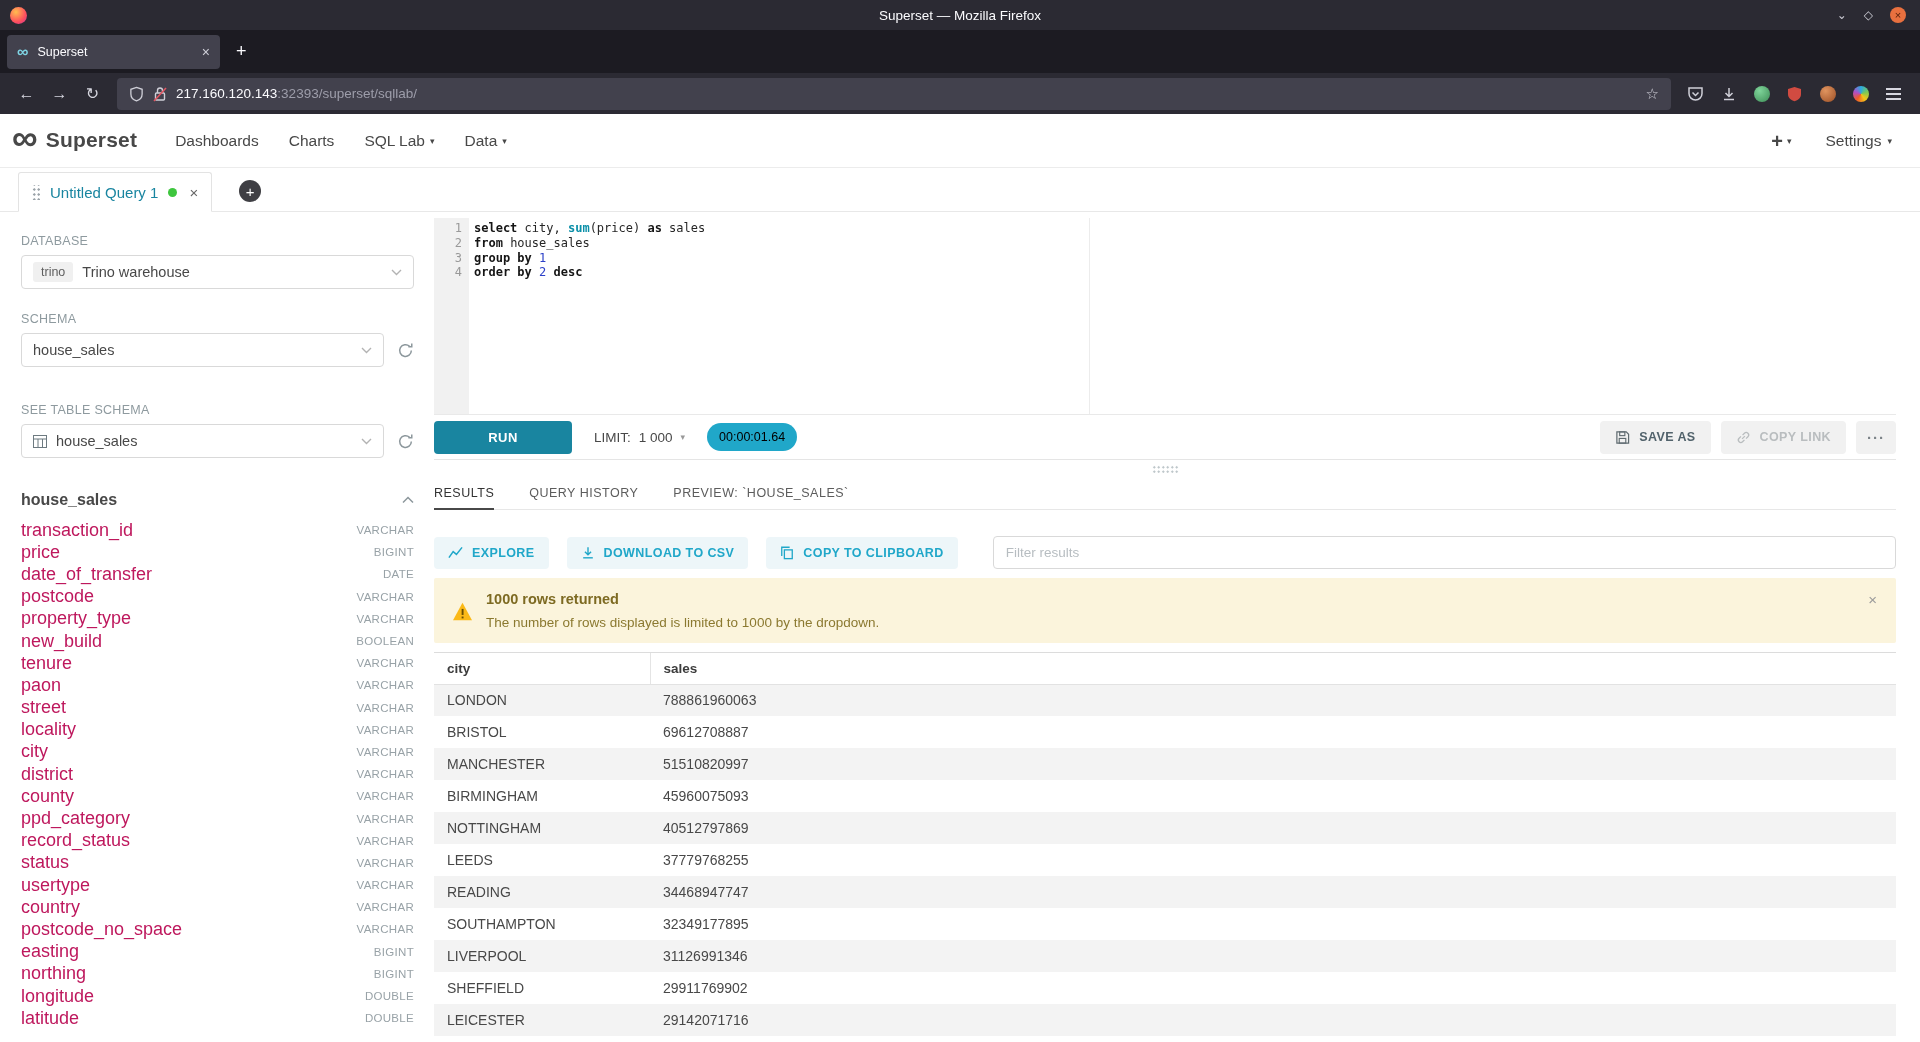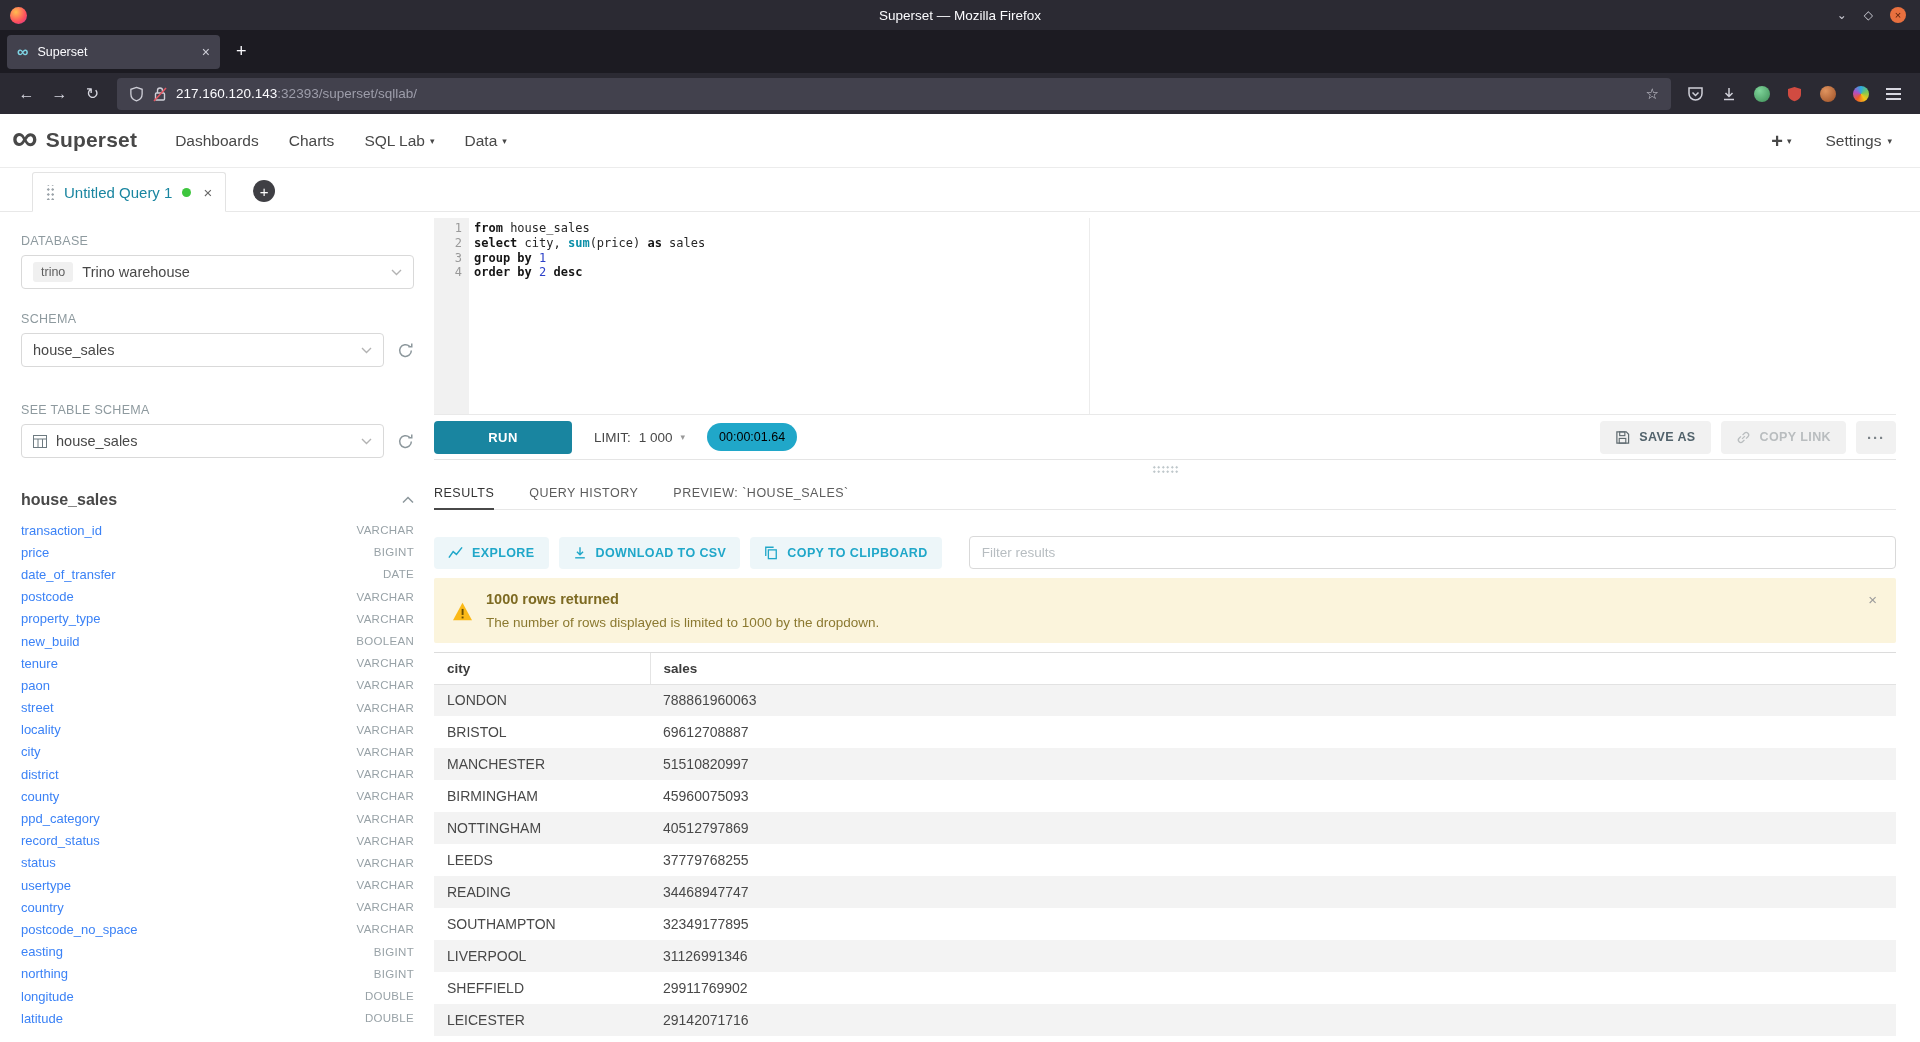--- a/index.html
+++ b/index.html
@@ -49,21 +49,21 @@
   .brand-name { font-size:21px; font-weight:700; color:#484848; letter-spacing:.2px; }
   .app-nav { display:flex; gap:30px; align-items:center; }
   .nav-item { display:flex; align-items:center; gap:5px; font-size:15.5px; color:#484848; height:54px; }
   .caret { font-size:9px; color:#484848; }
   .header-right { margin-left:auto; display:flex; align-items:center; gap:34px; padding-right:18px; }
   .plus-group { display:flex; align-items:center; gap:4px; color:#484848; }
   .plus-glyph { font-size:20px; font-weight:bold; line-height:1; }
   .settings { display:flex; align-items:center; gap:6px; font-size:15.5px; color:#484848; }
 
   
-  .querytab-row { height:44px; display:flex; align-items:flex-end; padding-left:32px; background:#fff;
+  .querytab-row { height:44px; display:flex; align-items:flex-end; padding-left:18px; background:#fff;
                   border-bottom:1px solid #e8e8e8; }
   .query-tab { height:40px; margin-bottom:-1px; background:#fff; border:1px solid #e3e3e3;
                border-bottom:1px solid #fff; border-radius:3px 3px 0 0; display:flex; align-items:center;
                gap:10px; padding:0 13px; }
   .tab-drag { width:8px; height:15px;
               background-image:radial-gradient(#9aa2a8 1.1px, transparent 1.3px);
               background-size:4.5px 5px; background-position:0 2px; }
   .query-tab-label { color:#1985a0; font-size:15px; }
   .status-dot { width:9px; height:9px; border-radius:50%; background:#3ec63e; }
   .query-tab-close { color:#666; font-size:15px; margin-left:2px; }
@@ -84,21 +84,21 @@
             align-items:center; gap:9px; padding:0 11px; font-size:14.5px; color:#484848; }
   .select .chev { margin-left:auto; display:flex; }
   .badge { background:#f0f0f0; border-radius:3px; padding:3px 8px; font-size:12.5px; color:#5f5f5f; }
   .select-row { display:flex; align-items:center; gap:13px; }
   .select-row .select { flex:1; }
   .refresh { display:flex; }
   .table-head { display:flex; justify-content:space-between; align-items:center; margin-top:33px; }
   .table-name { font-size:16px; font-weight:700; color:#484848; }
   .cols { margin-top:10px; }
   .col-row { display:flex; justify-content:space-between; align-items:center; height:22.2px; }
-  .col-name { font-size:13px; color:#3b82f6; }
+  .col-name { font-size:18px; color:#be185d; }
   .col-type { font-size:11.5px; color:#98a2a7; letter-spacing:.3px; }
 
   
   .editor { margin-top:6px; height:197px; display:flex; border-bottom:1px solid #e9e9e9;
             font-family:"DejaVu Sans Mono", monospace; font-size:12px; line-height:14.8px; }
   .gutter { width:35px; background:#f1f1f1; color:#999; text-align:right; padding:3px 7px 0 0; flex:none; }
   .codewrap { flex:1; position:relative; padding:3px 0 0 5px; }
   .print-margin { position:absolute; left:620px; top:0; bottom:0; width:1px; background:#ececec; }
   .code-line { white-space:pre; position:relative; z-index:1; }
   .tk-kw { font-weight:bold; color:#151515; }
@@ -123,21 +123,21 @@
   
   .south-drag { height:17px; display:flex; align-items:center; justify-content:center; }
   .dot-grid { width:27px; height:8px;
               background-image:radial-gradient(#b9c2c6 1px, transparent 1.2px);
               background-size:4.5px 4.5px; }
   .result-tabs { height:33px; display:flex; gap:35px; border-bottom:1px solid #e7e7e7; }
   .rtab { font-size:12.5px; letter-spacing:.5px; color:#5c5c5c; display:flex; align-items:center;
           border-bottom:2px solid transparent; margin-bottom:-1px; }
   .rtab.active { color:#333; border-bottom-color:#484848; }
 
-  .result-actions { display:flex; align-items:center; gap:10px; margin-top:26px; }
+  .result-actions { display:flex; align-items:center; gap:18px; margin-top:26px; }
   .btn-teal { height:32px; display:inline-flex; align-items:center; gap:9px; background:#edf6f9; border:none;
               border-radius:4px; padding:0 14px; font-size:12.5px; font-weight:700; letter-spacing:.4px;
               color:#20a7c9; font-family:inherit; }
   .filter-input { flex:1; margin-left:17px; height:33px; border:1px solid #d9d9d9; border-radius:4px;
                   padding:0 12px; font-size:13.5px; color:#484848; font-family:inherit; outline:none; }
   .filter-input::placeholder { color:#b7bdc1; }
 
   .alert { margin-top:9px; background:#fbf4dc; padding:13px 18px; display:flex; gap:13px;
            align-items:center; position:relative; border-radius:2px; }
   .alert-icon { margin-top:1px; flex:none; }
@@ -434,22 +434,22 @@
     <div class="editor">
       <div class="gutter">
           <div>1</div>
           <div>2</div>
           <div>3</div>
           <div>4</div>
         </div>
       <div class="codewrap">
         <div class="print-margin"></div>
         <div>
+            <div class="code-line"><span class="tk-kw">select</span><span class="tk-pl"> city, </span><span class="tk-fn">sum</span><span class="tk-pl">(price) </span><span class="tk-kw">as</span><span class="tk-pl"> sales</span></div>
             <div class="code-line"><span class="tk-kw">from</span><span class="tk-pl"> house_sales</span></div>
-            <div class="code-line"><span class="tk-kw">select</span><span class="tk-pl"> city, </span><span class="tk-fn">sum</span><span class="tk-pl">(price) </span><span class="tk-kw">as</span><span class="tk-pl"> sales</span></div>
             <div class="code-line"><span class="tk-kw">group by</span><span class="tk-pl"> </span><span class="tk-num">1</span></div>
             <div class="code-line"><span class="tk-kw">order by</span><span class="tk-pl"> </span><span class="tk-num">2</span><span class="tk-pl"> </span><span class="tk-kw">desc</span></div>
           </div>
       </div>
     </div>
 
     <div class="run-toolbar">
       <button class="run-btn">RUN</button>
       <div class="limit">
         <span>LIMIT:</span>

